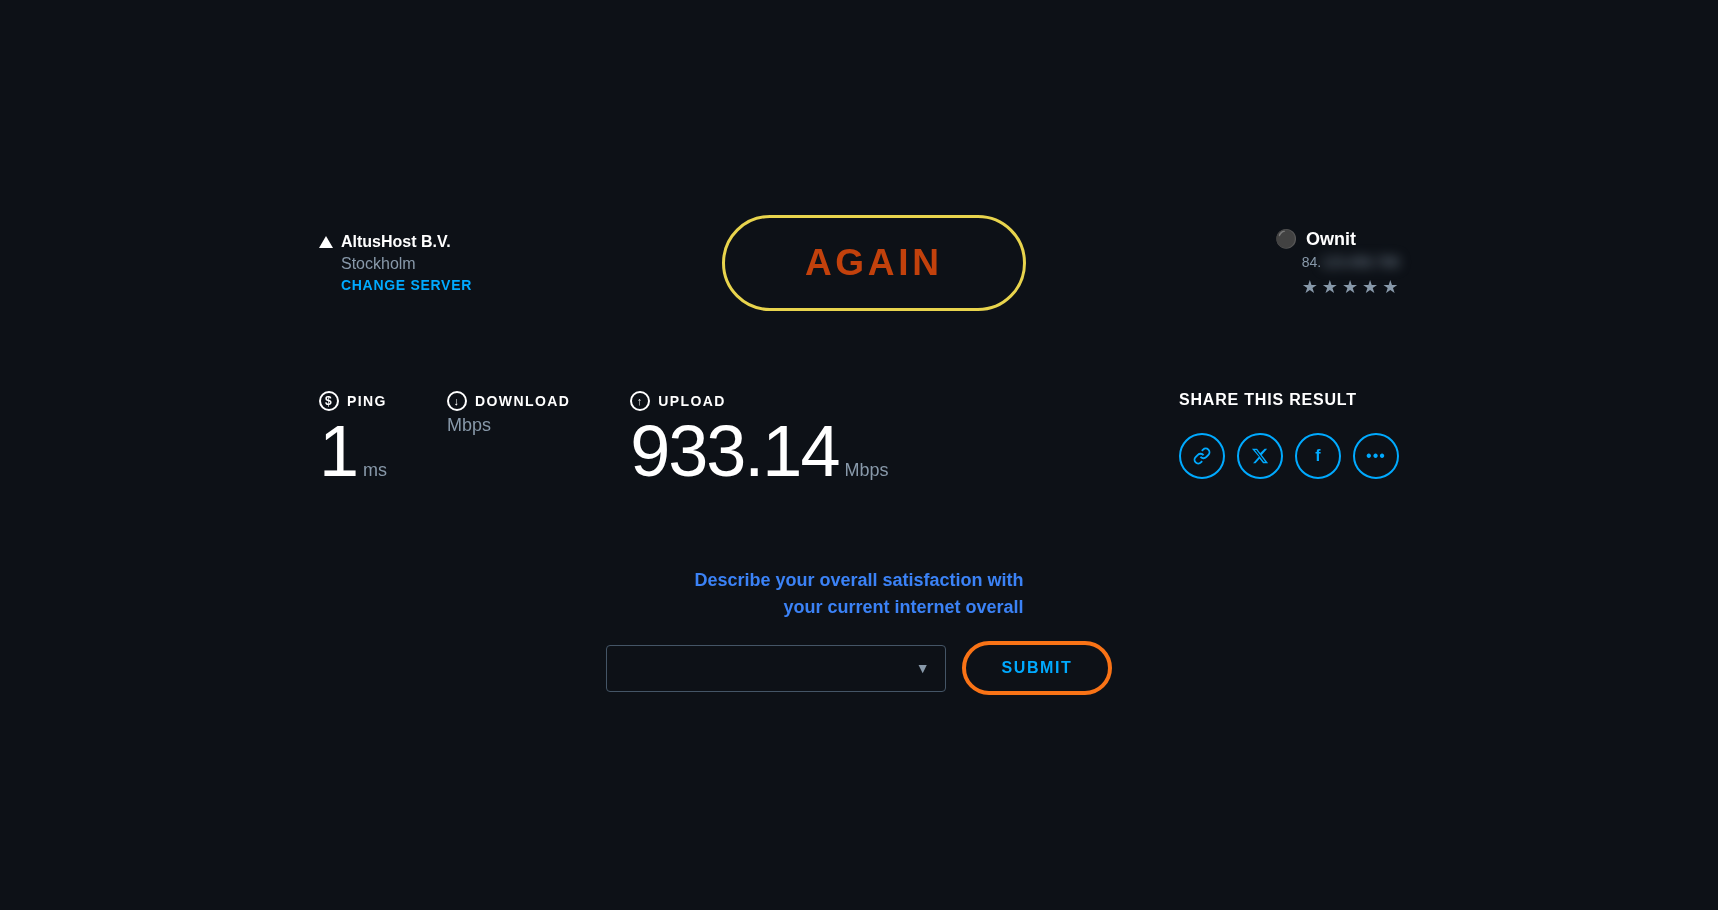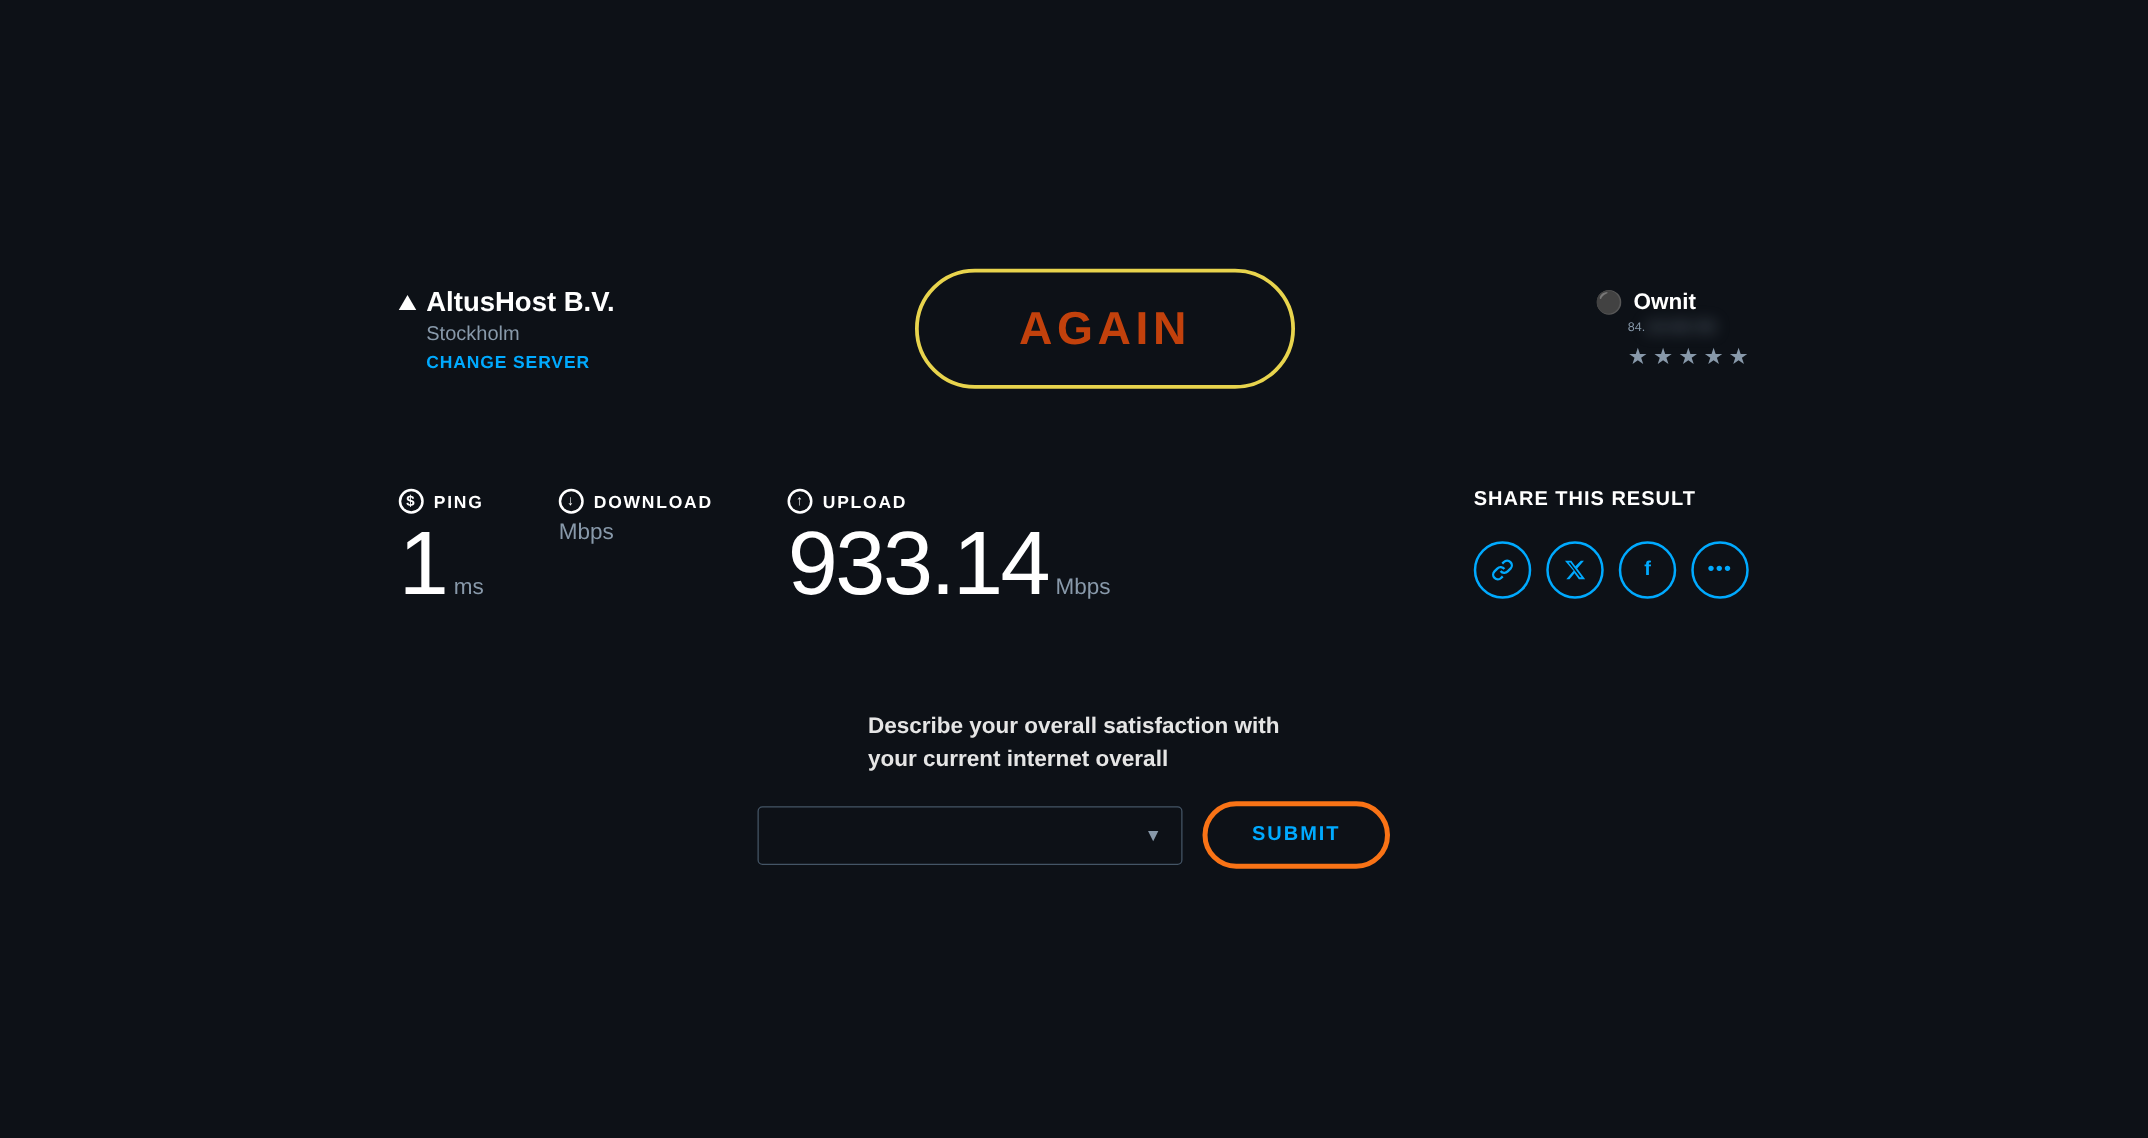--- a/index.html
+++ b/index.html
@@ -32,21 +32,21 @@
     .server-info {
       display: flex;
       flex-direction: column;
       gap: 4px;
     }
 
     .server-name {
       display: flex;
       align-items: center;
       gap: 8px;
-      font-size: 22px;
+      font-size: 16px;
       font-weight: bold;
       color: #ffffff;
     }
 
     .server-name-icon {
       width: 0;
       height: 0;
       border-left: 7px solid transparent;
       border-right: 7px solid transparent;
       border-bottom: 12px solid #ffffff;
@@ -98,21 +98,21 @@
       font-weight: bold;
       color: #ffffff;
     }
 
     .user-icon {
       font-size: 18px;
       color: #ffffff;
     }
 
     .user-ip {
-      font-size: 10px;
+      font-size: 14px;
       color: #8899aa;
       margin-left: 26px;
       text-align: right;
     }
 
     .user-stars {
       display: flex;
       gap: 4px;
       margin-left: 26px;
       margin-top: 2px;
@@ -218,22 +218,22 @@
     .bottom-section {
       display: flex;
       flex-direction: column;
       align-items: center;
       gap: 20px;
     }
 
     .satisfaction-text {
       font-size: 18px;
       font-weight: bold;
-      color: #e5e5e5;
-      text-align: left;
+      color: #3b82f6;
+      text-align: right;
       line-height: 1.5;
     }
 
     .satisfaction-form {
       display: flex;
       gap: 16px;
       align-items: center;
     }
 
     .select-wrapper {

